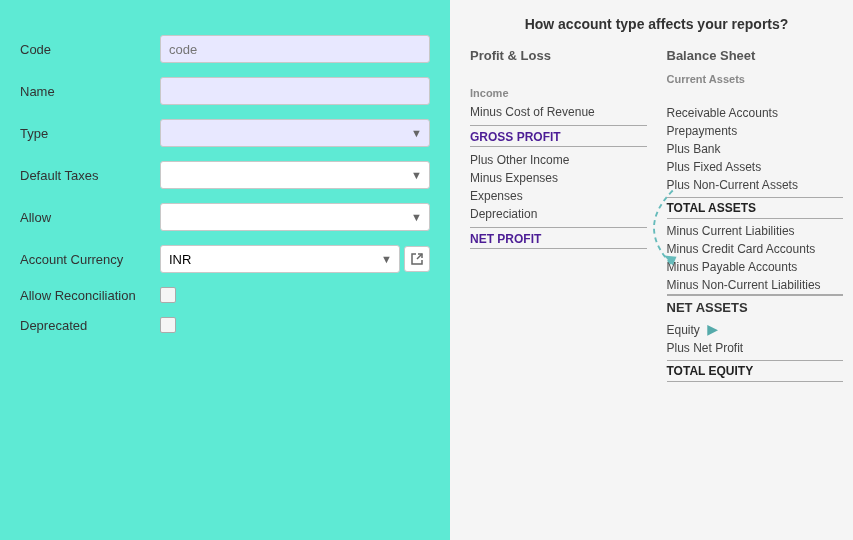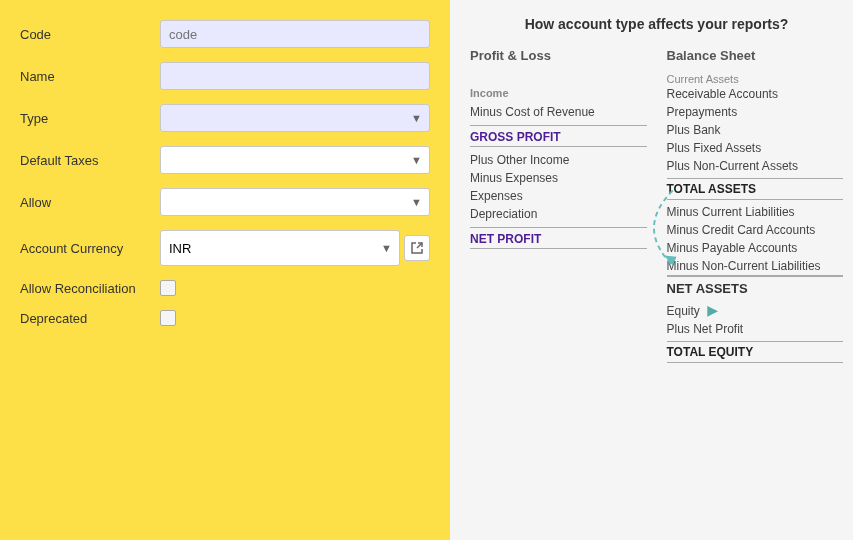--- a/index.html
+++ b/index.html
@@ -9,22 +9,22 @@
       background: #fff;
       width: 853px;
       height: 540px;
       overflow: hidden;
       display: flex;
     }
 
     
     .left-panel {
       width: 450px;
-      padding: 20px 20px 20px 20px;
-      background: #fde047;
+      padding: 35px 20px 20px 20px;
+      background: #5eead4;
       flex-shrink: 0;
     }
 
     .form-row {
       display: flex;
       align-items: center;
       margin-bottom: 14px;
     }
 
     .form-label {
@@ -89,21 +89,21 @@
 
     .currency-select-wrap {
       flex: 1;
       position: relative;
       display: flex;
       align-items: center;
     }
 
     .currency-select {
       width: 100%;
-      height: 36px;
+      height: 28px;
       border: 1px solid #c8c8c8;
       border-radius: 3px;
       padding: 0 8px;
       font-size: 13px;
       background: #fff;
       appearance: none;
       outline: none;
       cursor: pointer;
     }
 
@@ -197,24 +197,24 @@
       color: #4c1d95;
       font-weight: bold;
       padding: 4px 0 2px 0;
       border-top: 1px solid #aaa;
       border-bottom: 1px solid #aaa;
       margin: 4px 0;
     }
 
     .bs-section-label {
       font-size: 11px;
-      font-weight: normal;
+      font-weight: bold;
       color: #888;
       margin-top: 6px;
-      margin-bottom: 0;
+      margin-bottom: 19px;
     }
 
     .bs-item {
       font-size: 12px;
       color: #444;
       padding: 2px 0;
     }
 
     .bs-total {
       font-size: 12px;

